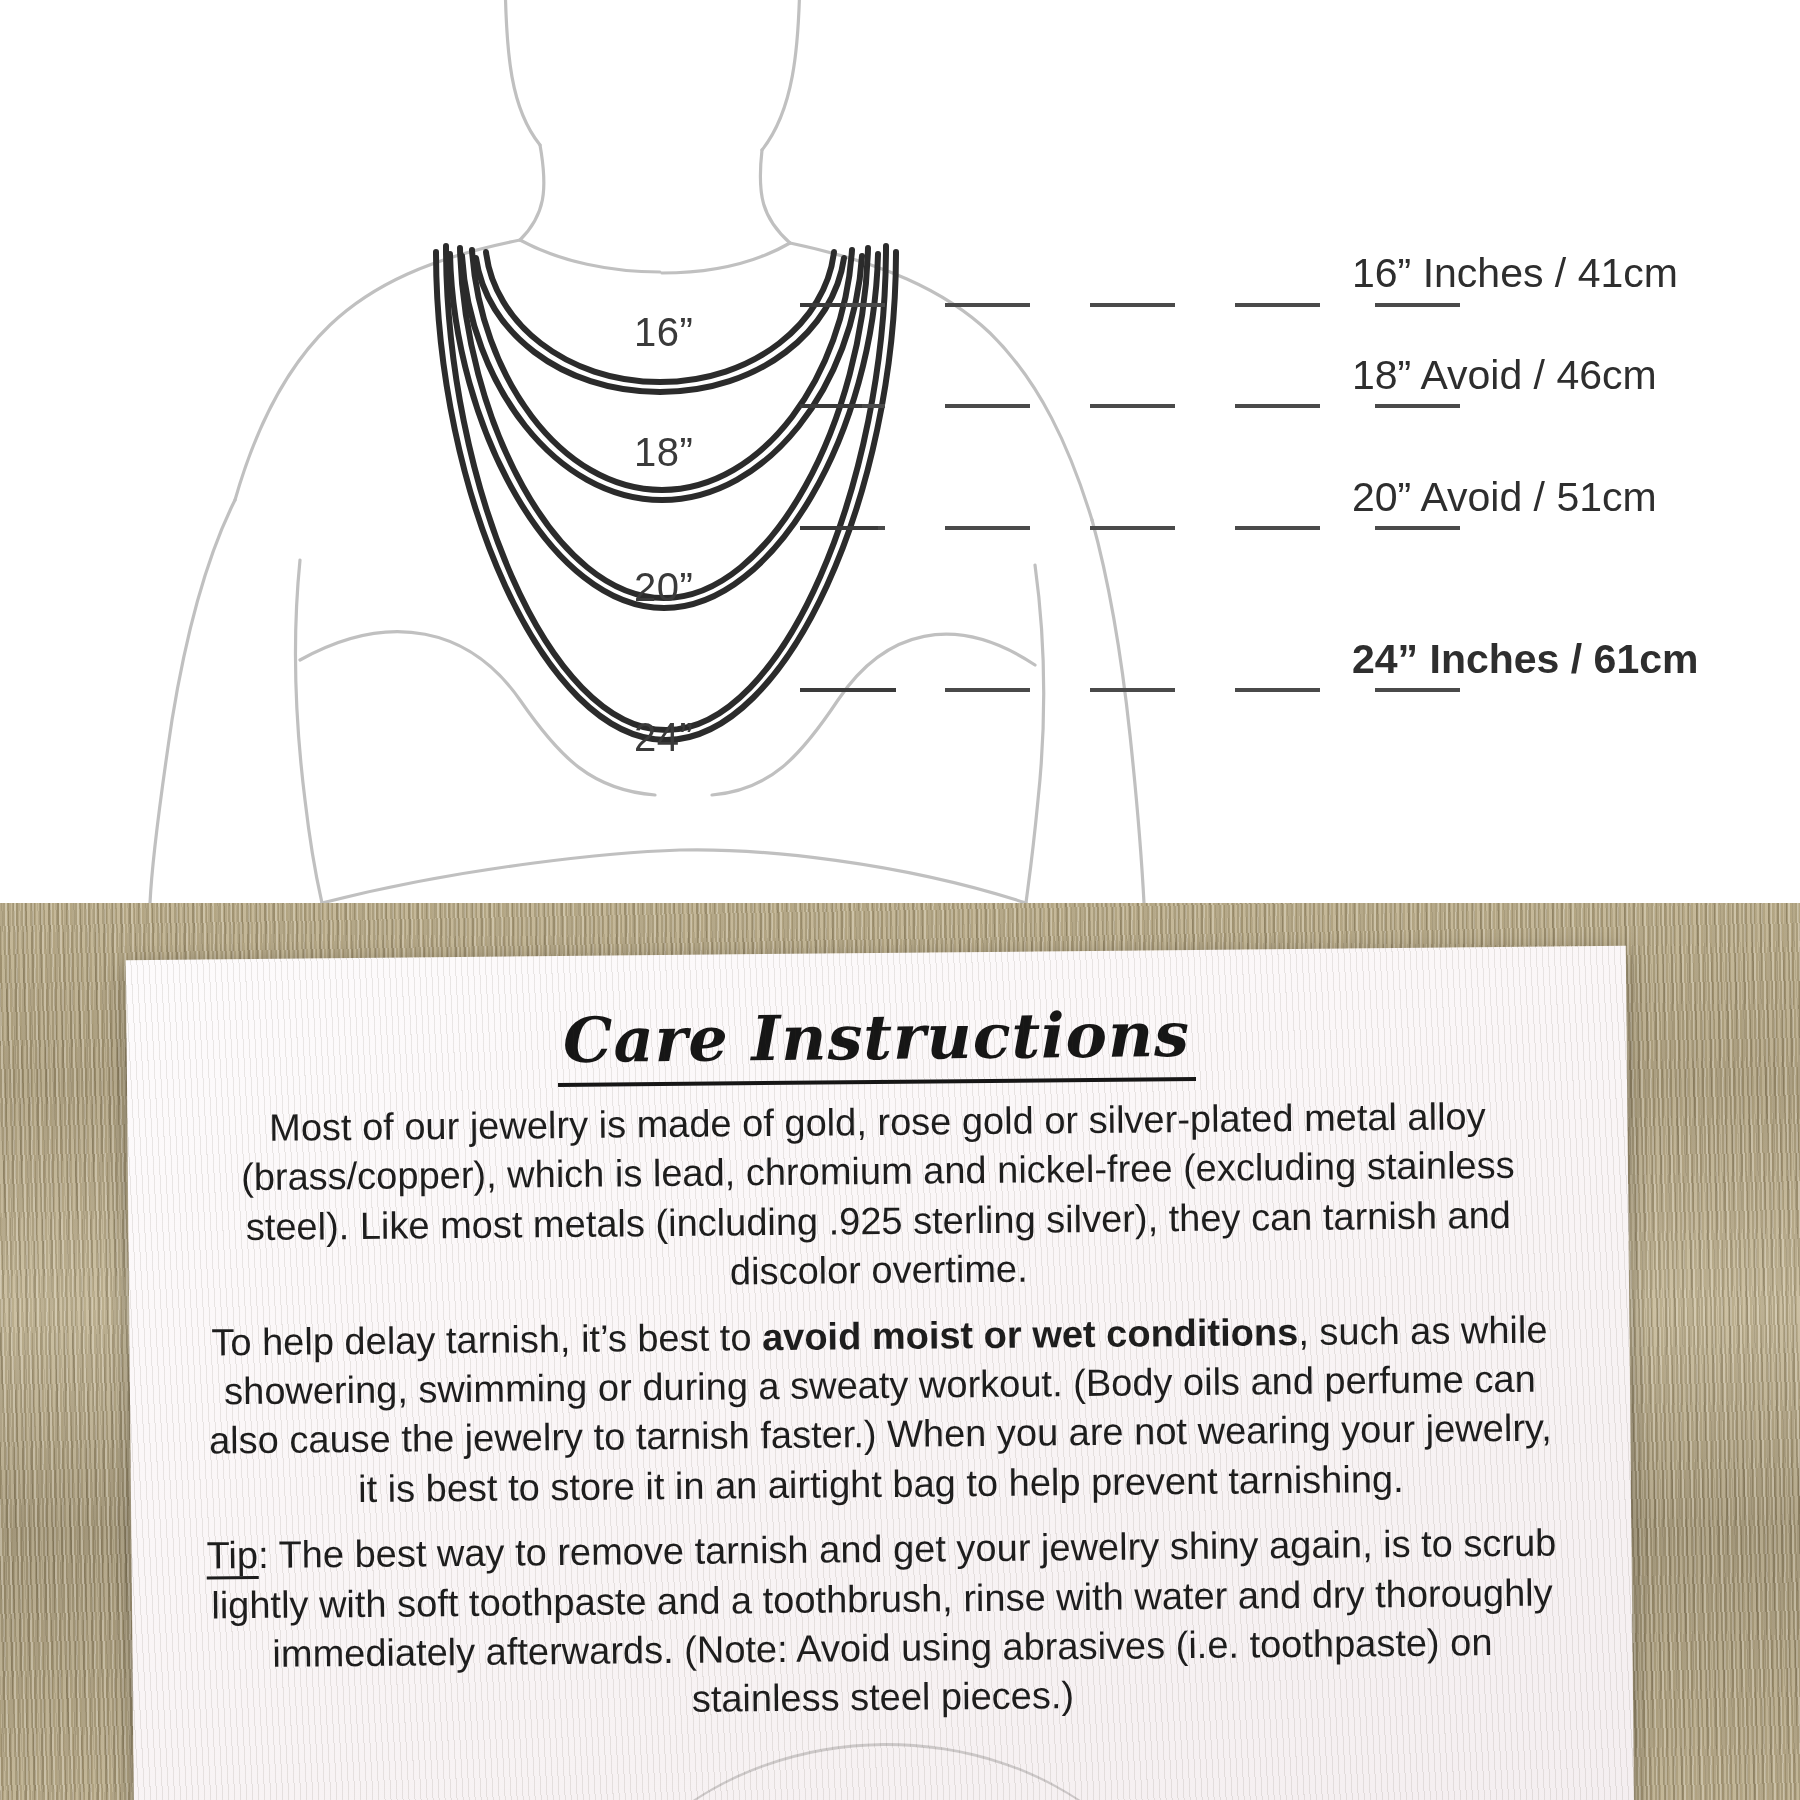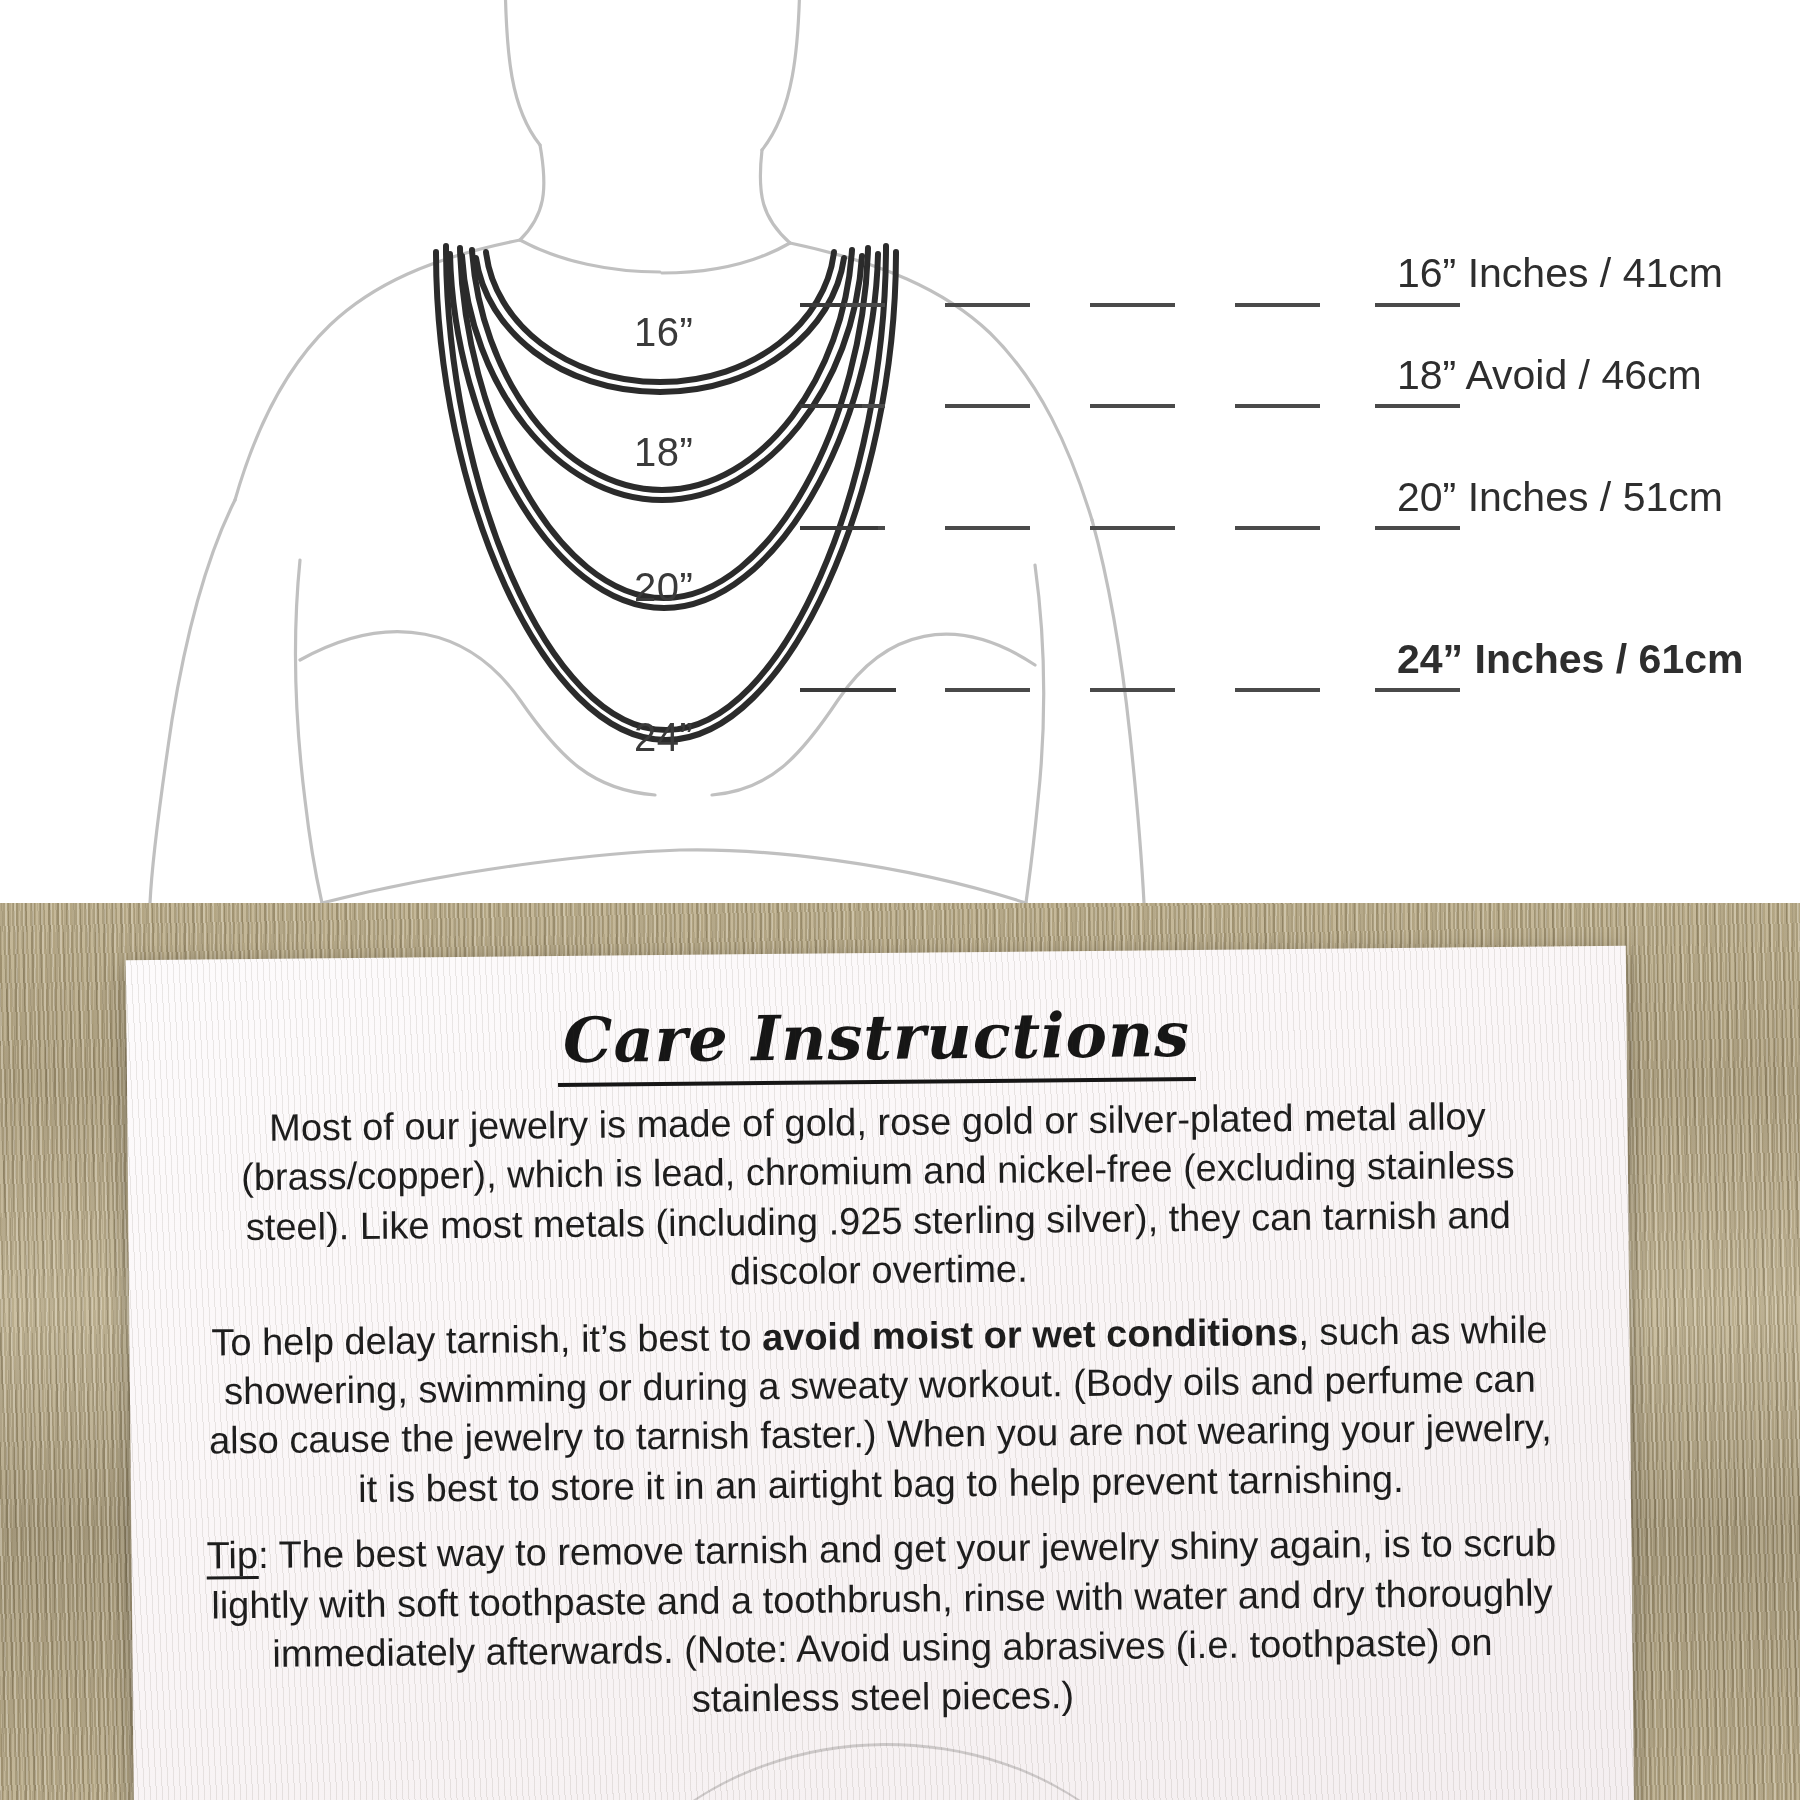--- a/index.html
+++ b/index.html
@@ -43,21 +43,20 @@
     letter-spacing: 0.5px;
     white-space: nowrap;
   }
 
   .side-label {
     position: absolute;
     font-family: "Liberation Sans", sans-serif;
     font-size: 41px;
     color: #2e2e2e;
     white-space: nowrap;
-    margin-left: 45px;
   }
   .side-label .inch-val {
     border-bottom: 0px solid transparent;
   }
 
   
   #care-panel {
     position: absolute;
     left: 0; top: 903px;
     width: 1800px;
@@ -229,21 +228,21 @@
     <div class="side-label" style="left:1352px; top:250px;">
       <span class="inch-val">16”</span>
       <span>Inches / 41cm</span>
     </div>
     <div class="side-label" style="left:1352px; top:352px;">
       <span class="inch-val">18”</span>
       <span>Avoid / 46cm</span>
     </div>
     <div class="side-label" style="left:1352px; top:474px;">
       <span class="inch-val">20”</span>
-      <span>Inches / 51cm</span>
+      <span>Avoid / 51cm</span>
     </div>
     <div class="side-label" style="left:1352px; top:636px;font-weight:bold;">
       <span class="inch-val">24”</span>
       <span>Inches / 61cm</span>
     </div>
   </section>
 
   <section id="care-panel">
     <div id="care-card">
 

